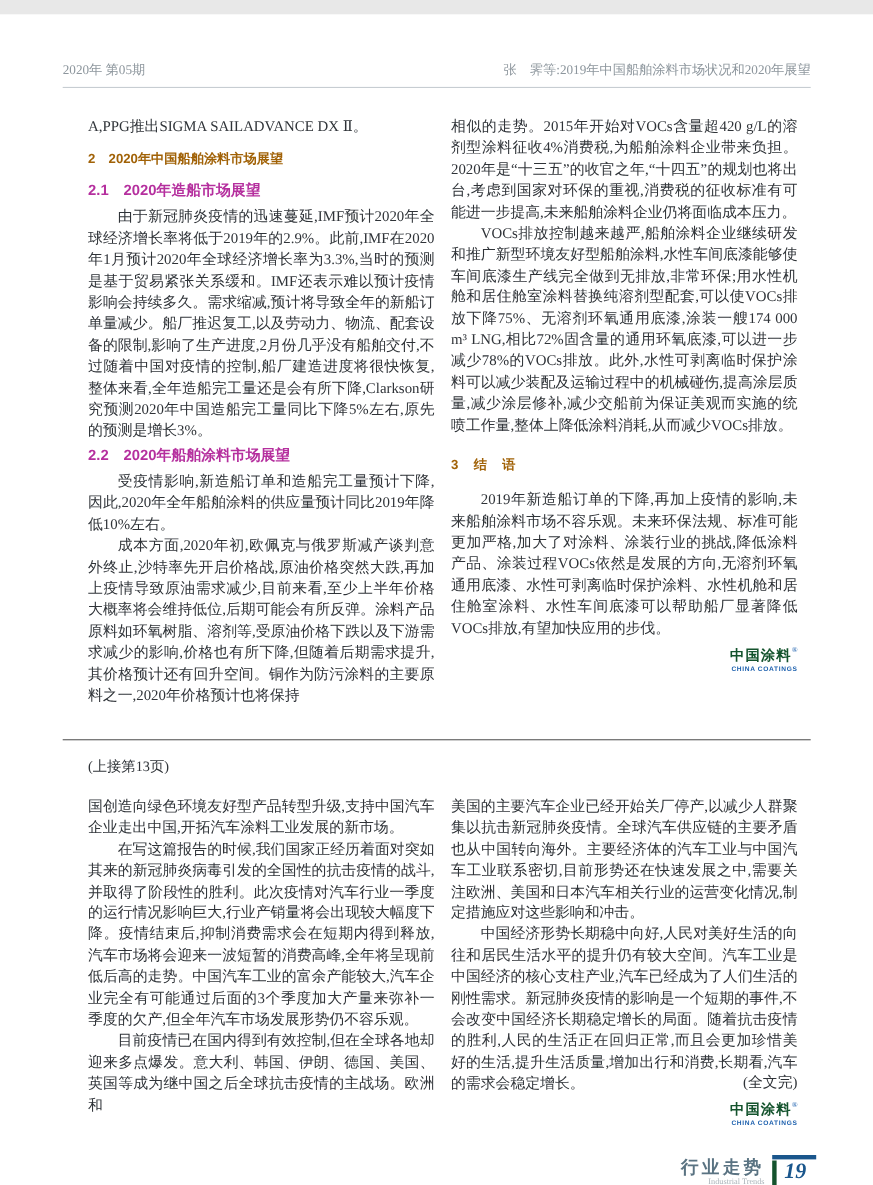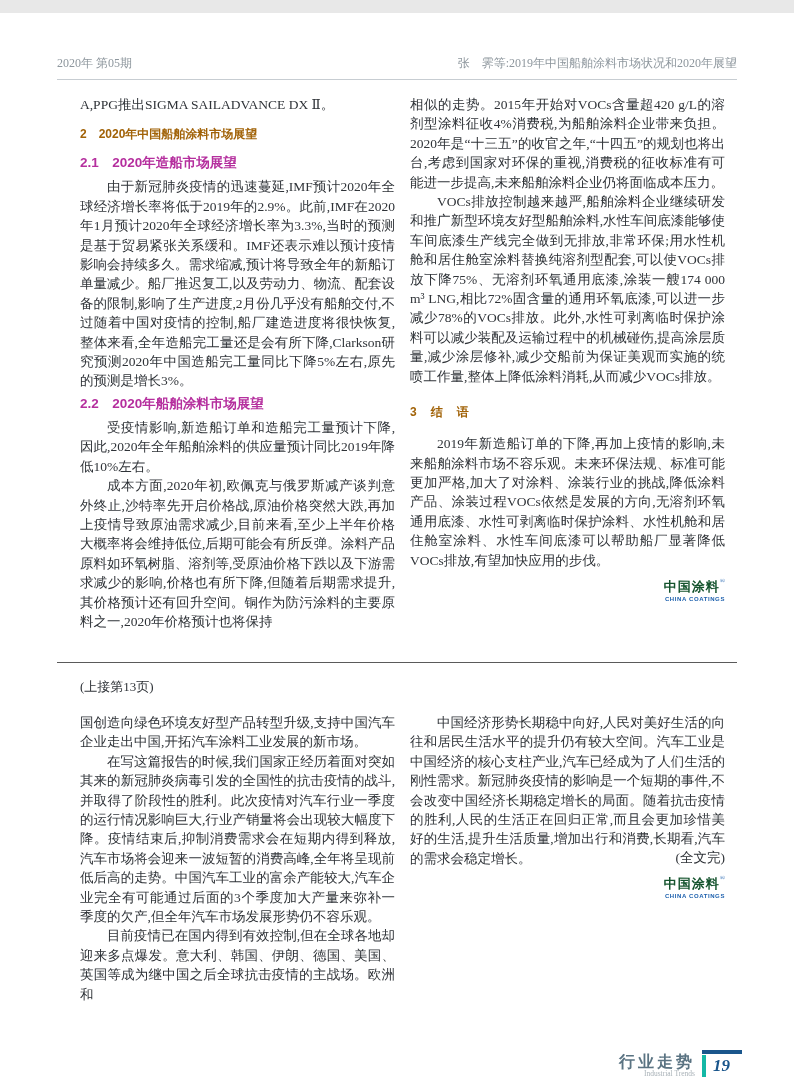--- a/index.html
+++ b/index.html
@@ -12,21 +12,21 @@
   }
   
   .header {
     position:absolute; top:42px; left:57px; right:57px;
     display:flex; justify-content:space-between; align-items:flex-end;
     padding-bottom:7px; border-bottom:1px solid #c7cdd2;
     font-size:12px; color:#8d969d;
     font-family:"Liberation Serif","DejaVu Serif",serif;
   }
   
-  .main { position:absolute; top:82px; left:80px; right:69px; }
+  .main { position:absolute; top:92px; left:80px; right:69px; }
   .cols { display:flex; gap:15px; }
   .col  { flex:1 1 0; min-width:0; }
   .upper { height:567px; }
   .body-text p, .body-text .cont {
     font-size:13.5px; line-height:19.4px; text-align:justify;
   }
   .body-text p { text-indent:2em; }
   .body-text .cont { text-indent:0; }
   .h2 {
     font-family:"Liberation Sans","DejaVu Sans",sans-serif;
@@ -69,23 +69,23 @@
     font-family:"Liberation Sans","DejaVu Sans",sans-serif;
     font-weight:bold; font-size:16px; color:#5a7382; letter-spacing:3px;
     line-height:15px;
   }
   .footer-sec-en {
     font-family:Liberation Serif, serif;
     font-size:7.5px; color:#a9b2b8; line-height:9px;
   }
   .page-badge { border-top:4px solid #1a568c; padding-top:1px; min-width:40px; }
   .badge-num {
-    border-left:4px solid #14b8a6; padding:1px 8px 3px 7px;
+    border-left:4px solid #14532d; padding:1px 8px 3px 7px;
     font-family:"Liberation Serif","DejaVu Serif",serif;
-    font-style:italic; font-weight:bold; font-size:17px; color:#1a568c;
+    font-style:italic; font-weight:bold; font-size:20px; color:#1a568c;
     line-height:19px;
   }
 </style>
 </head>
 <body>
 
 <div class="page">
 
   <div class="header">
     <span>2020年  第05期</span>
@@ -119,20 +119,21 @@
     <hr class="divider">
     <div class="cont-note">(上接第13页)</div>
 
     <div class="cols lower body-text">
       <div class="col">
         <div class="cont">国创造向绿色环境友好型产品转型升级,支持中国汽车企业走出中国,开拓汽车涂料工业发展的新市场。</div>
         <p>在写这篇报告的时候,我们国家正经历着面对突如其来的新冠肺炎病毒引发的全国性的抗击疫情的战斗,并取得了阶段性的胜利。此次疫情对汽车行业一季度的运行情况影响巨大,行业产销量将会出现较大幅度下降。疫情结束后,抑制消费需求会在短期内得到释放,汽车市场将会迎来一波短暂的消费高峰,全年将呈现前低后高的走势。中国汽车工业的富余产能较大,汽车企业完全有可能通过后面的3个季度加大产量来弥补一季度的欠产,但全年汽车市场发展形势仍不容乐观。</p>
         <p>目前疫情已在国内得到有效控制,但在全球各地却迎来多点爆发。意大利、韩国、伊朗、德国、美国、英国等成为继中国之后全球抗击疫情的主战场。欧洲和</p>
       </div>
       <div class="col">
+        <div class="cont">美国的主要汽车企业已经开始关厂停产,以减少人群聚集以抗击新冠肺炎疫情。全球汽车供应链的主要矛盾也从中国转向海外。主要经济体的汽车工业与中国汽车工业联系密切,目前形势还在快速发展之中,需要关注欧洲、美国和日本汽车相关行业的运营变化情况,制定措施应对这些影响和冲击。</div>
         <p>中国经济形势长期稳中向好,人民对美好生活的向往和居民生活水平的提升仍有较大空间。汽车工业是中国经济的核心支柱产业,汽车已经成为了人们生活的刚性需求。新冠肺炎疫情的影响是一个短期的事件,不会改变中国经济长期稳定增长的局面。随着抗击疫情的胜利,人民的生活正在回归正常,而且会更加珍惜美好的生活,提升生活质量,增加出行和消费,长期看,汽车的需求会稳定增长。</p>
         <div class="end-note">(全文完)</div>
         <div class="logo-block">
           <span class="logo-cn">中国涂料</span><span class="logo-mark">®</span>
           <div class="logo-en">CHINA COATINGS</div>
         </div>
       </div>
     </div>
 
   </div>

